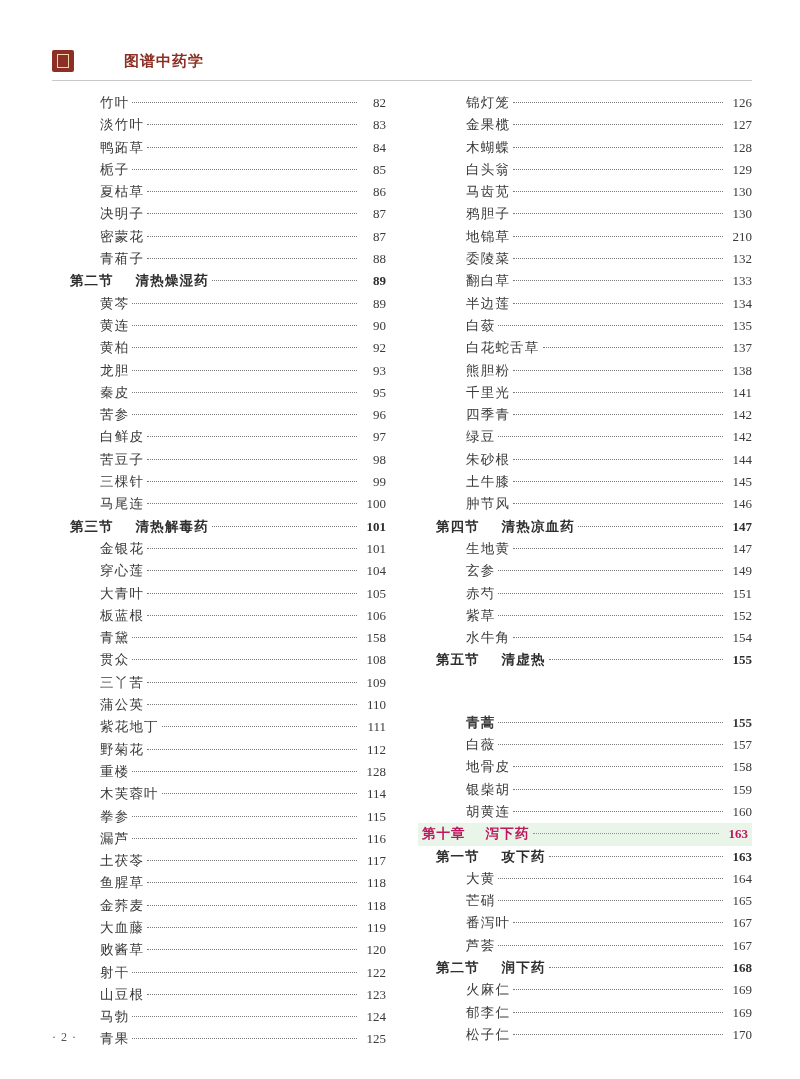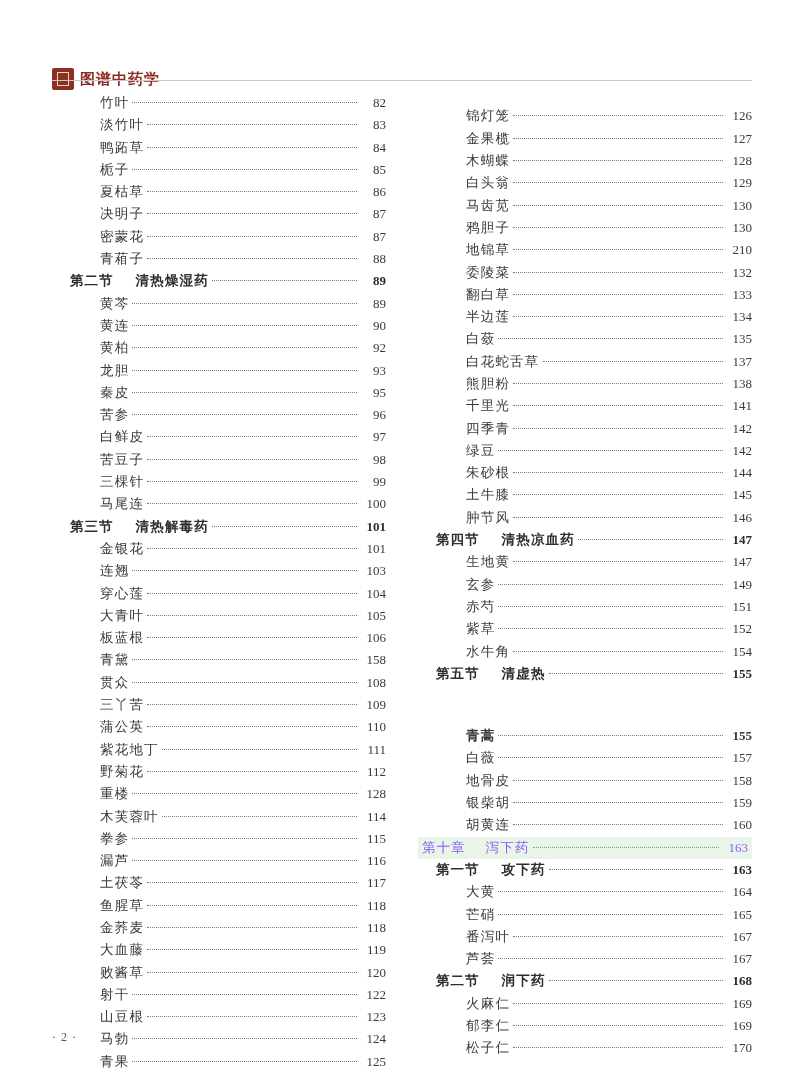--- a/index.html
+++ b/index.html
@@ -17,24 +17,25 @@
   }
   .page {
     width: 800px;
     height: 1079px;
     position: relative;
     box-sizing: border-box;
   }
   
   .header {
     position: absolute;
-    top: 68px;
+    top: 50px;
     left: 52px;
     display: flex;
     align-items: center;
+    gap: 44px;
   }
   .logo-mark {
     width: 22px;
     height: 22px;
     background: #8c2f24;
     border-radius: 2px;
     position: relative;
     margin-right: 6px;
   }
   .logo-mark::after {
@@ -64,21 +65,20 @@
   }
 
   
   .columns {
     position: absolute;
     top: 92px;
     left: 52px;
     width: 700px;
     display: flex;
     gap: 32px;
-    align-items: center;
   }
   .col {
     width: 339px;
   }
 
   .entry {
     display: flex;
     align-items: baseline;
     font-size: 13.5px;
     line-height: 22.3px;
@@ -129,22 +129,22 @@
 
   
   .chapter-row {
     position: relative;
     background: #eaf5ea;
     font-weight: bold;
     color: #1f9b4e;
   }
   .chapter-row .label,
   .chapter-row .page-no {
-    color: #8b5cf6;
-    font-weight: normal;
+    color: #be185d;
+    font-weight: bold;
   }
   .chapter-row .dots::before {
     border-bottom-color: #4fb878;
   }
   .chapter-row .ch-no {
     margin-left: 4px;
     letter-spacing: 1px;
   }
   .chapter-row .ch-title {
     margin-left: 20px;
@@ -274,25 +274,20 @@
           <span class="label"><span class="sec-no">第三节</span><span class="sec-title">清热解毒药</span></span>
           <span class="dots"></span>
           <span class="page-no">101</span>
         </div>
         <div class="entry lvl-item">
           <span class="label">金银花</span>
           <span class="dots"></span>
           <span class="page-no">101</span>
         </div>
         <div class="entry lvl-item">
-          <span class="label">连翘</span>
-          <span class="dots"></span>
-          <span class="page-no">103</span>
-        </div>
-        <div class="entry lvl-item">
           <span class="label">穿心莲</span>
           <span class="dots"></span>
           <span class="page-no">104</span>
         </div>
         <div class="entry lvl-item">
           <span class="label">大青叶</span>
           <span class="dots"></span>
           <span class="page-no">105</span>
         </div>
         <div class="entry lvl-item">

